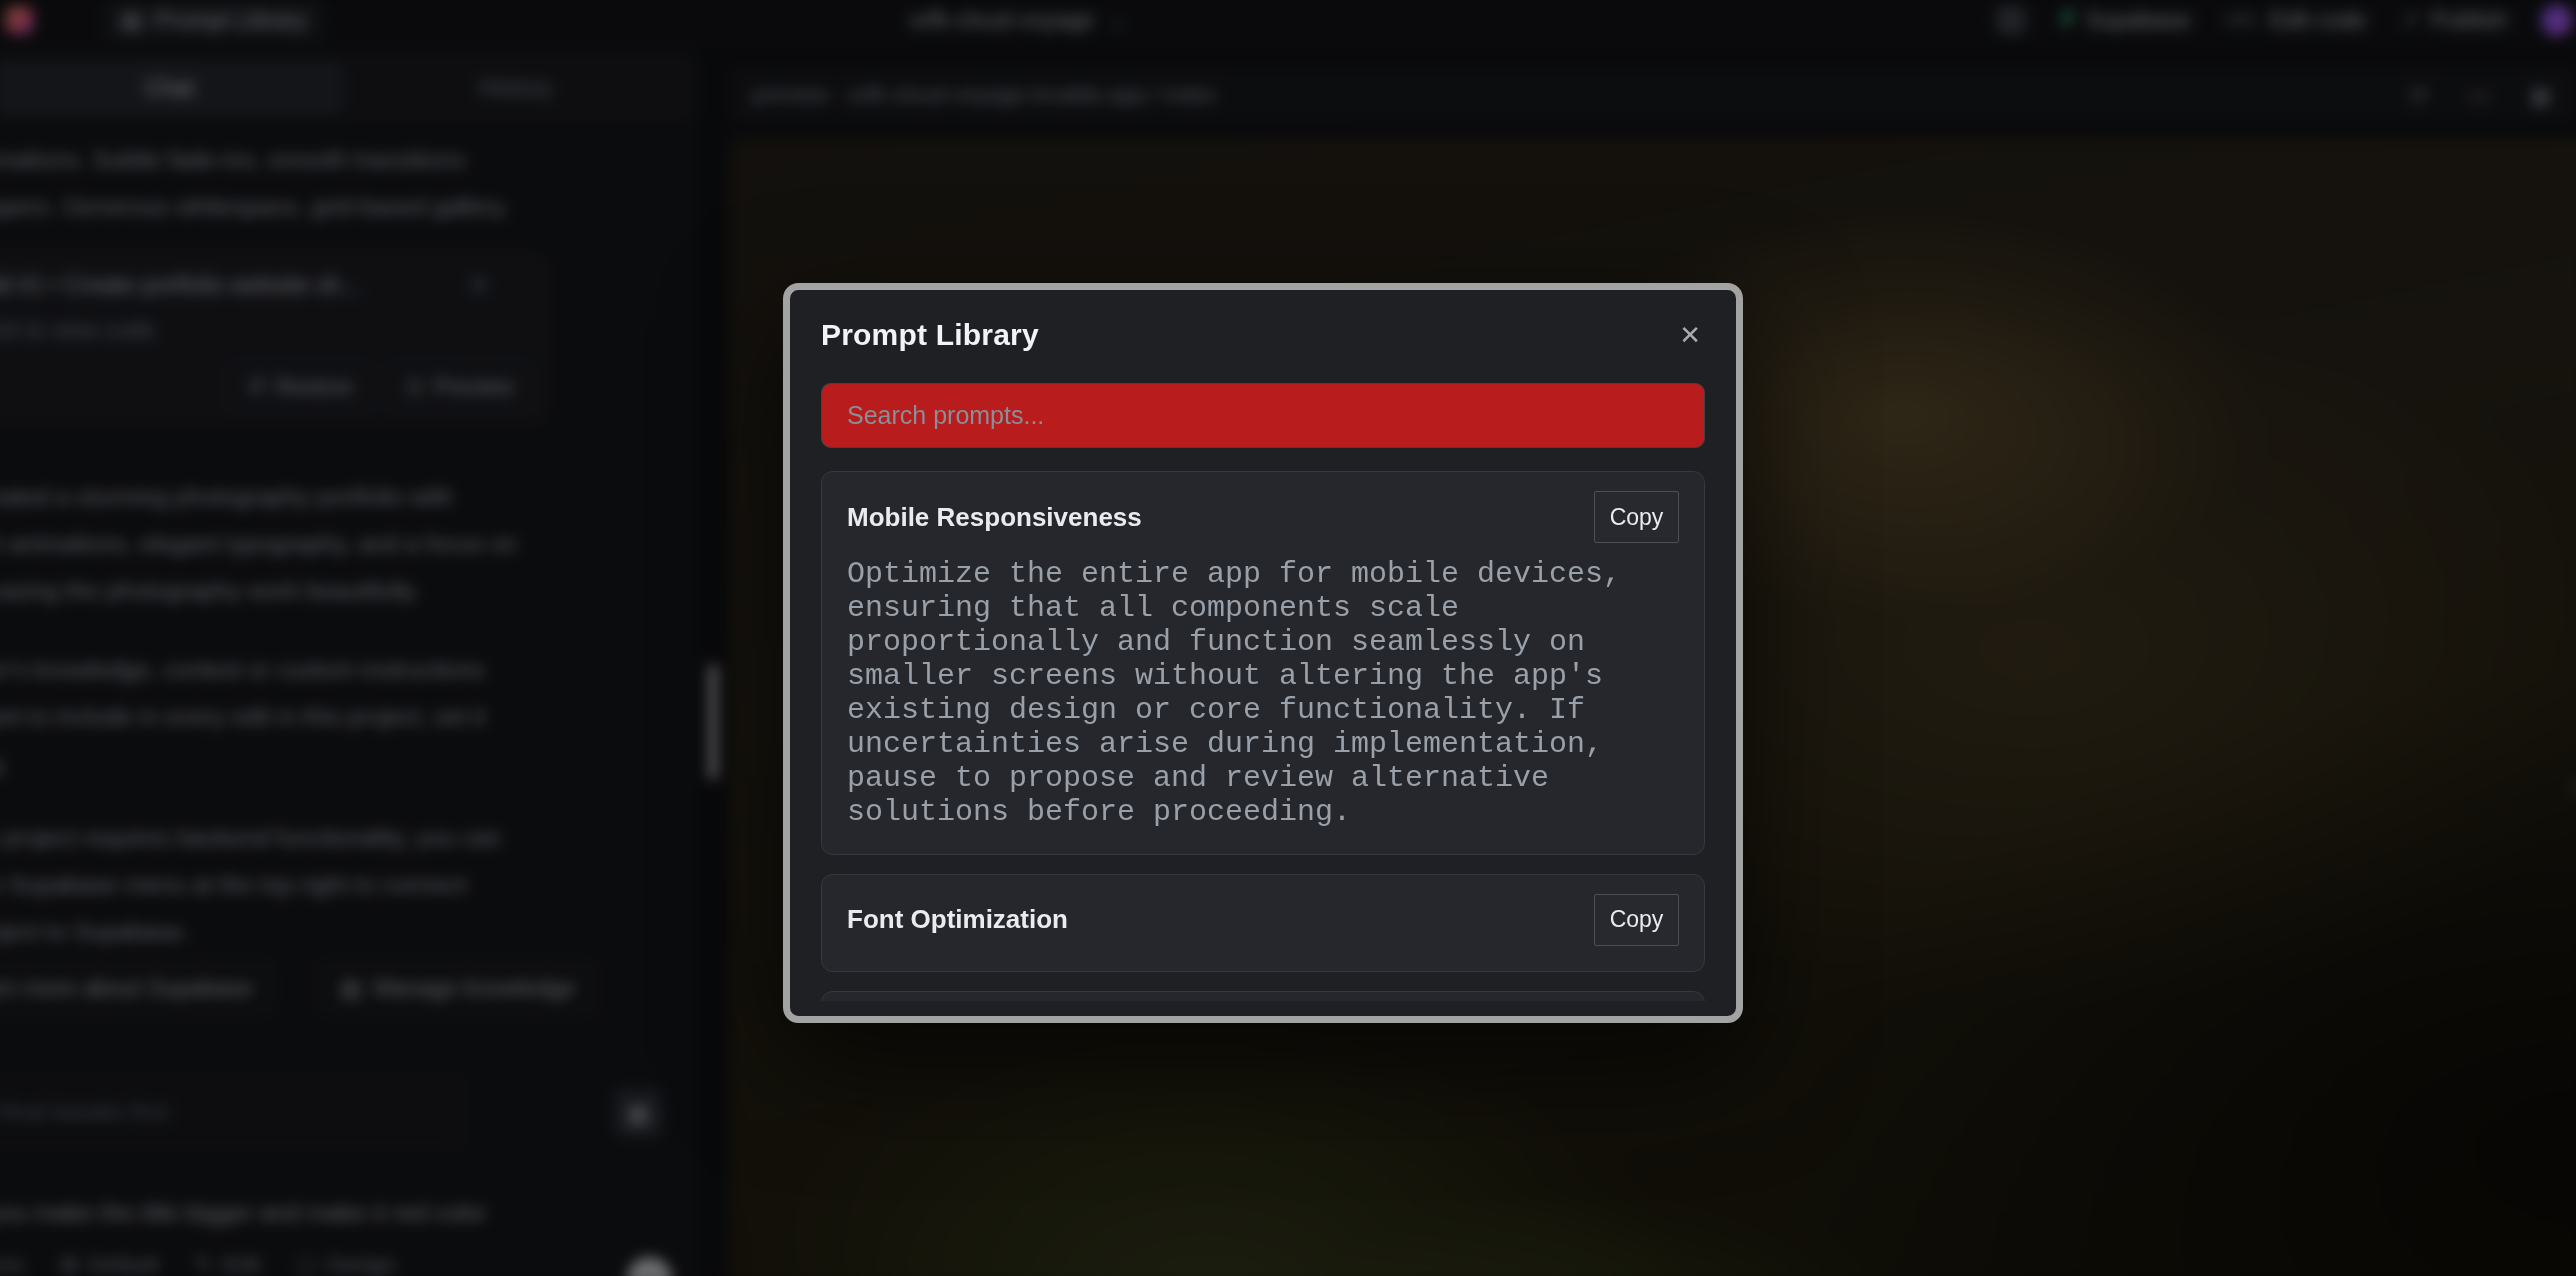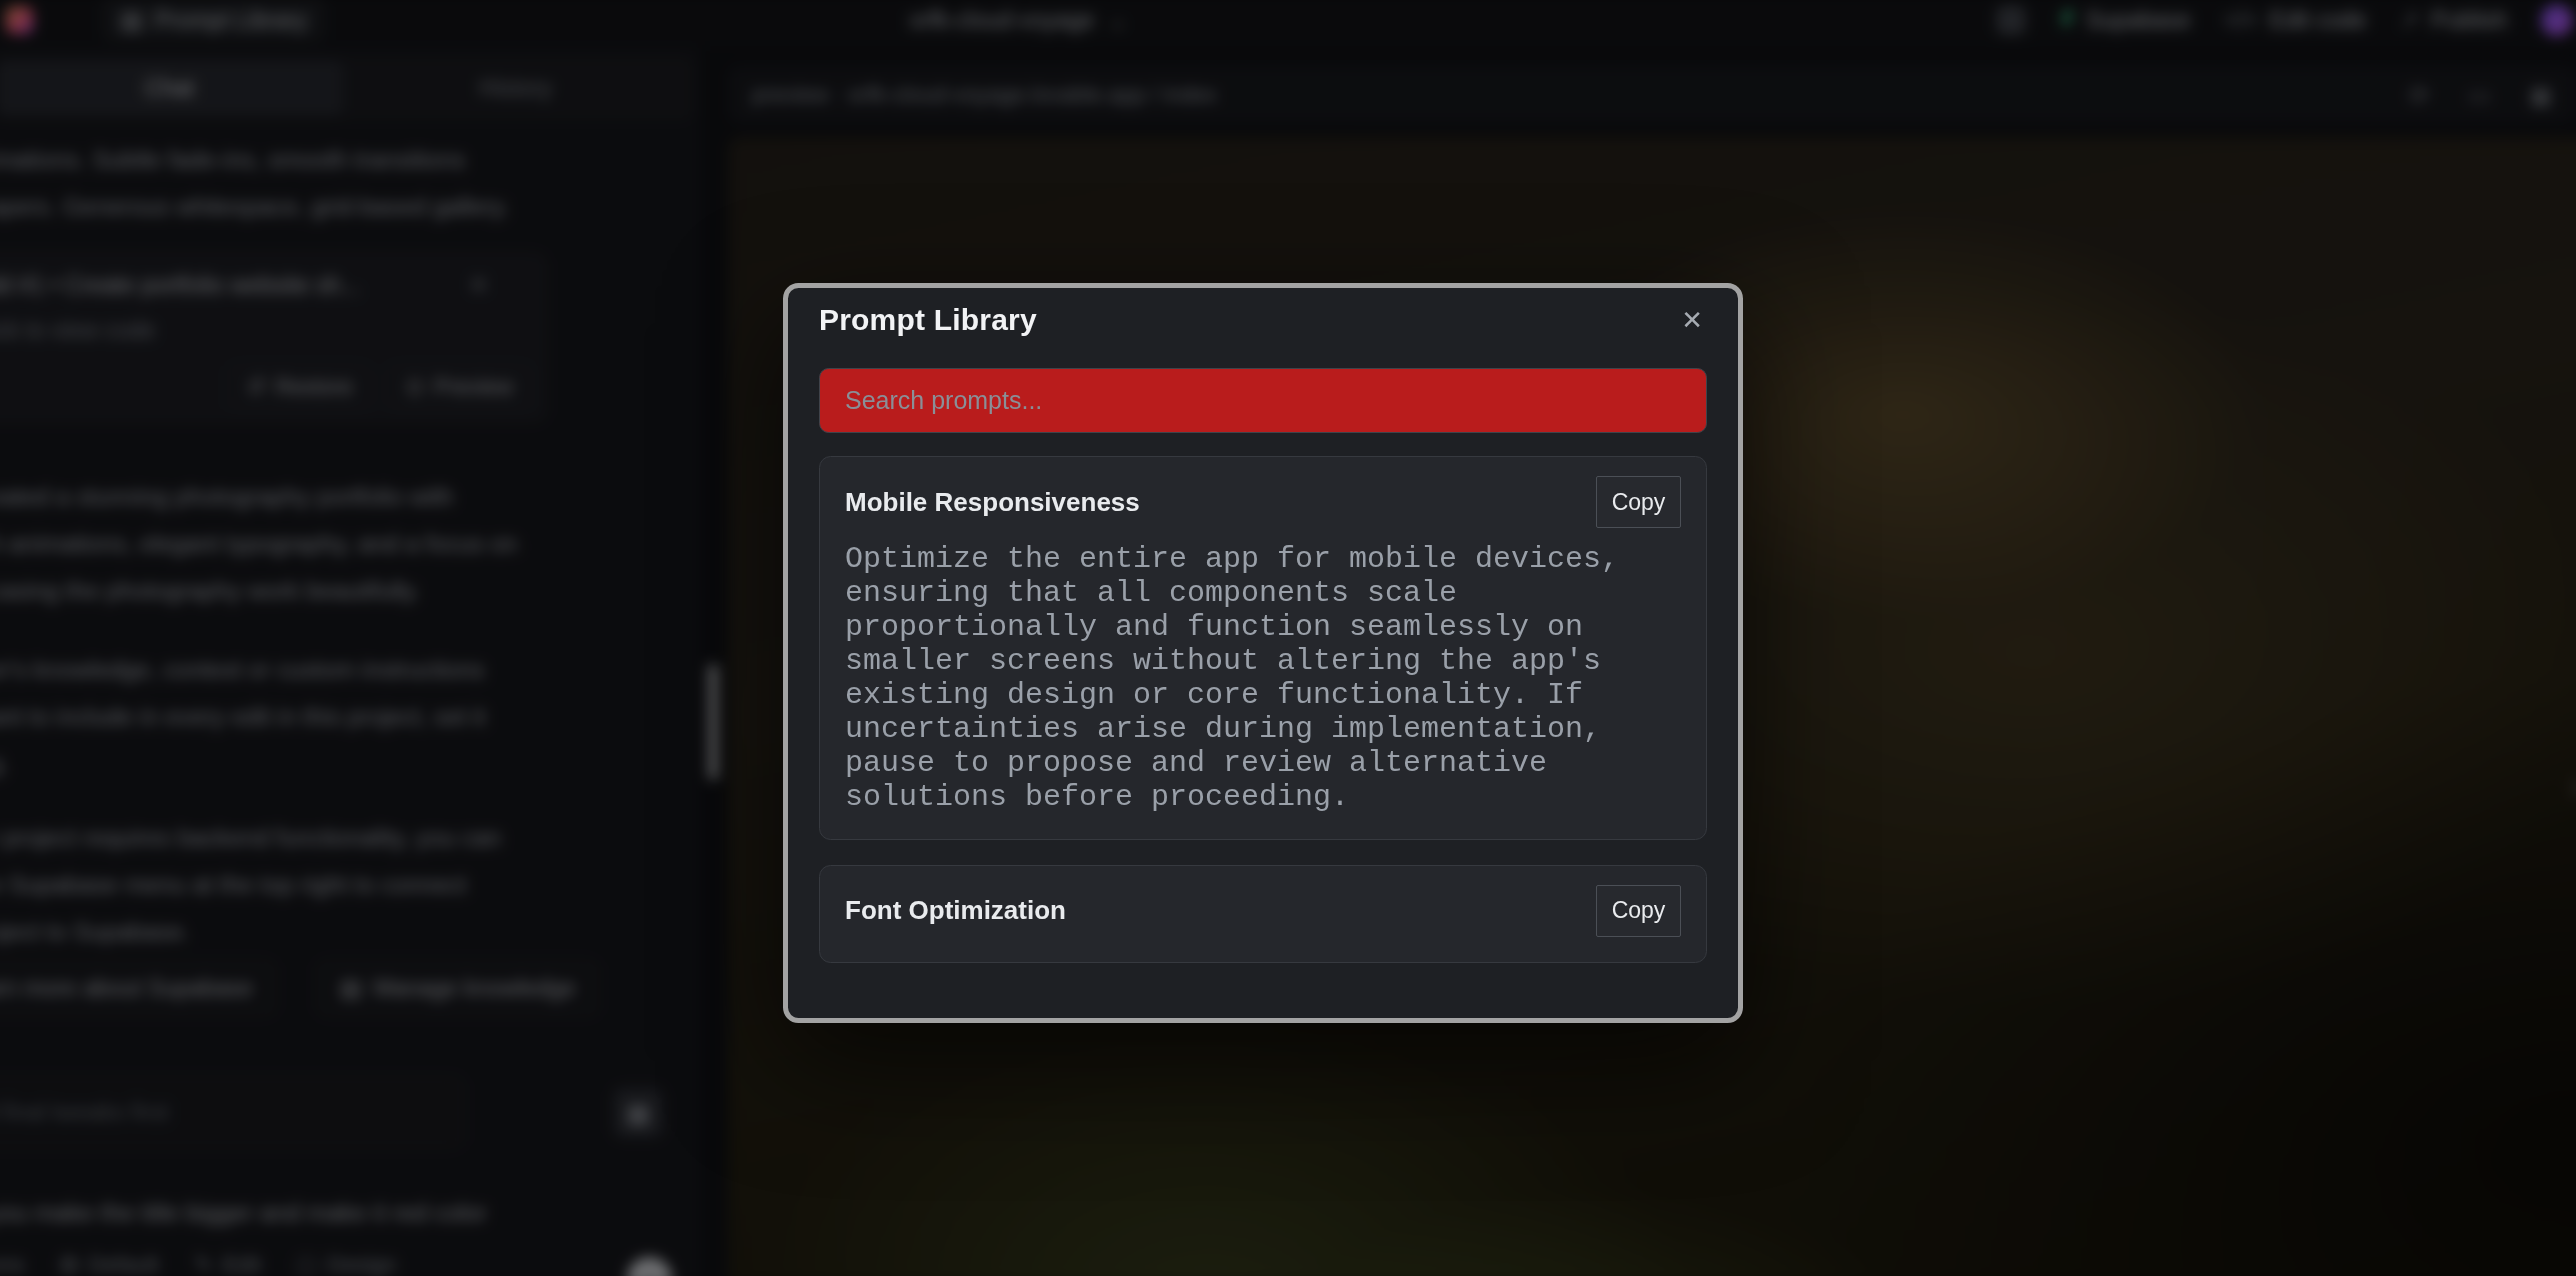--- a/index.html
+++ b/index.html
@@ -65,30 +65,30 @@
       radial-gradient(674px 404px at 26% 102%, rgba(82,102,42,.45), transparent 70%),
       radial-gradient(501px 298px at 47% 110%, rgba(98,118,46,.40), transparent 70%),
       linear-gradient(168deg,#241f15 0%,#2a2417 38%,#25200f 62%,#181505 100%);}
   .divider-thumb{position:absolute;left:7.7px;top:610px;width:8.7px;height:114px;border-radius:4.8px;
                  background:rgba(236,237,239,.92);}
   .edge-chevron{position:absolute;right:7.7px;top:701px;font-size:46px;color:rgba(232,234,237,.30);}
 
   
   .overlay{position:absolute;inset:0;background:rgba(3,4,6,.52);}
   .modal{position:absolute;left:783px;top:283px;width:960px;height:740px;background:#1e2024;
-         border:5px solid #a3a3a3;border-radius:15.4px;box-shadow:0 39px 116px rgba(0,0,0,.65);
-         padding:15px 31px;box-sizing:border-box;}
+         border:7px solid #a3a3a3;border-radius:15.4px;box-shadow:0 39px 116px rgba(0,0,0,.65);
+         padding:28px 31px;box-sizing:border-box;}
   .modal-head{display:flex;justify-content:space-between;align-items:flex-start;}
   .modal-title{font-size:30px;font-weight:700;color:#f2f3f5;letter-spacing:0.2px;}
   .modal-close{font-size:26px;color:#a6abb2;line-height:1;margin:3.9px 3.9px 0 0;cursor:pointer;}
   .search{margin-top:31px;width:100%;height:65px;background:#b91c1c;border:1px solid #3f434a;
           border-radius:9.6px;color:#e8eaed;font-size:25px;padding:0 25px;box-sizing:border-box;outline:none;
           font-family:"Liberation Sans",sans-serif;}
   .search::placeholder{color:#8a8f97;}
-  .prompt-list{margin-top:23px;height:530px;overflow:hidden;display:flex;flex-direction:column;gap:25px;justify-content:space-between;}
+  .prompt-list{margin-top:23px;height:530px;overflow:hidden;display:flex;flex-direction:column;gap:19px;justify-content:space-between;}
   .pcard{background:#25272c;border:1px solid #36393f;border-radius:11.6px;padding:19px 25px 25px;flex-shrink:0;}
   .pcard-head{display:flex;justify-content:space-between;align-items:center;}
   .pcard-title{font-size:26px;font-weight:600;color:#e9ebee;}
   .copy-btn{width:85px;height:52px;background:#27292e;border:1px solid #4b4f56;border-radius:2px;
             color:#e9ebee;font-size:23px;font-family:"Liberation Sans",sans-serif;cursor:pointer;}
   .pcard-body{margin-top:13.5px;font-size:30px;line-height:34px;color:#9aa0a9;font-family:Liberation Mono, monospace;}
   .pcard.partial{height:202px;}
 </style>
 </head>
 <body>

